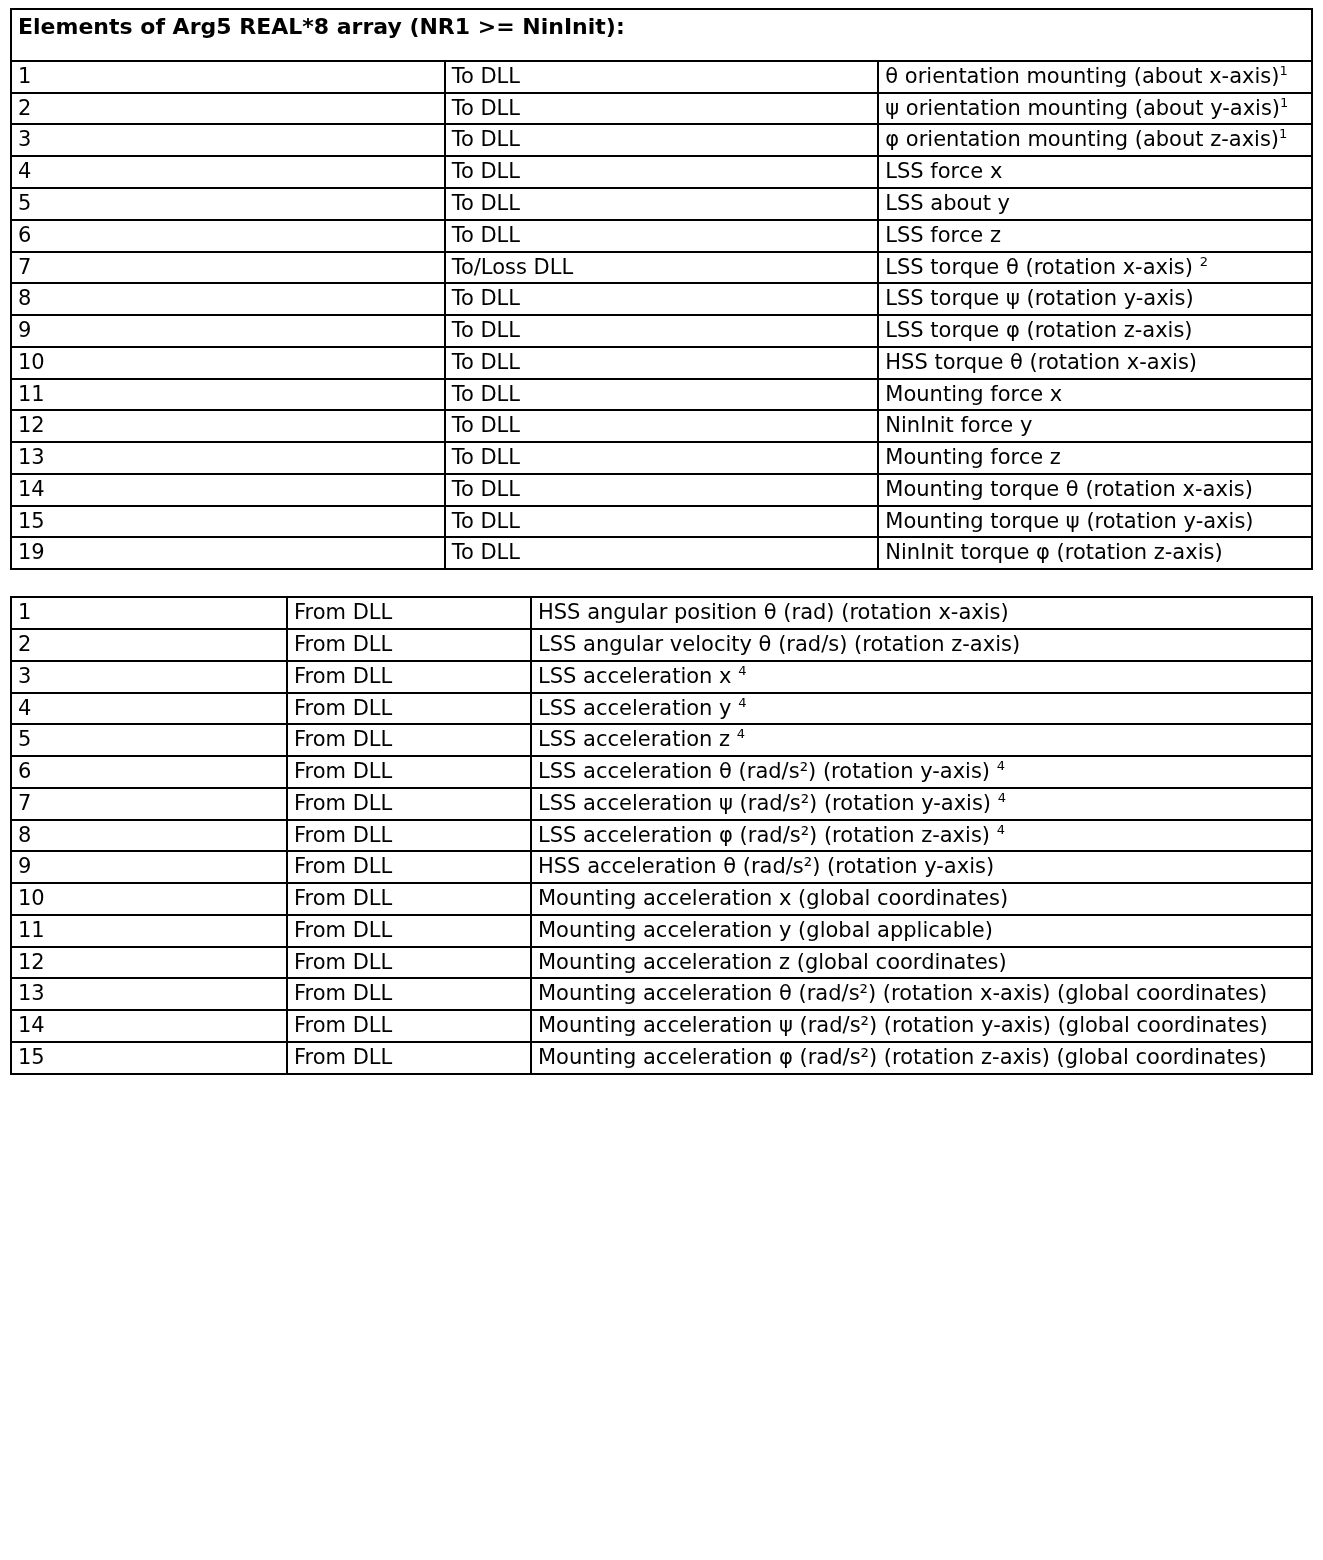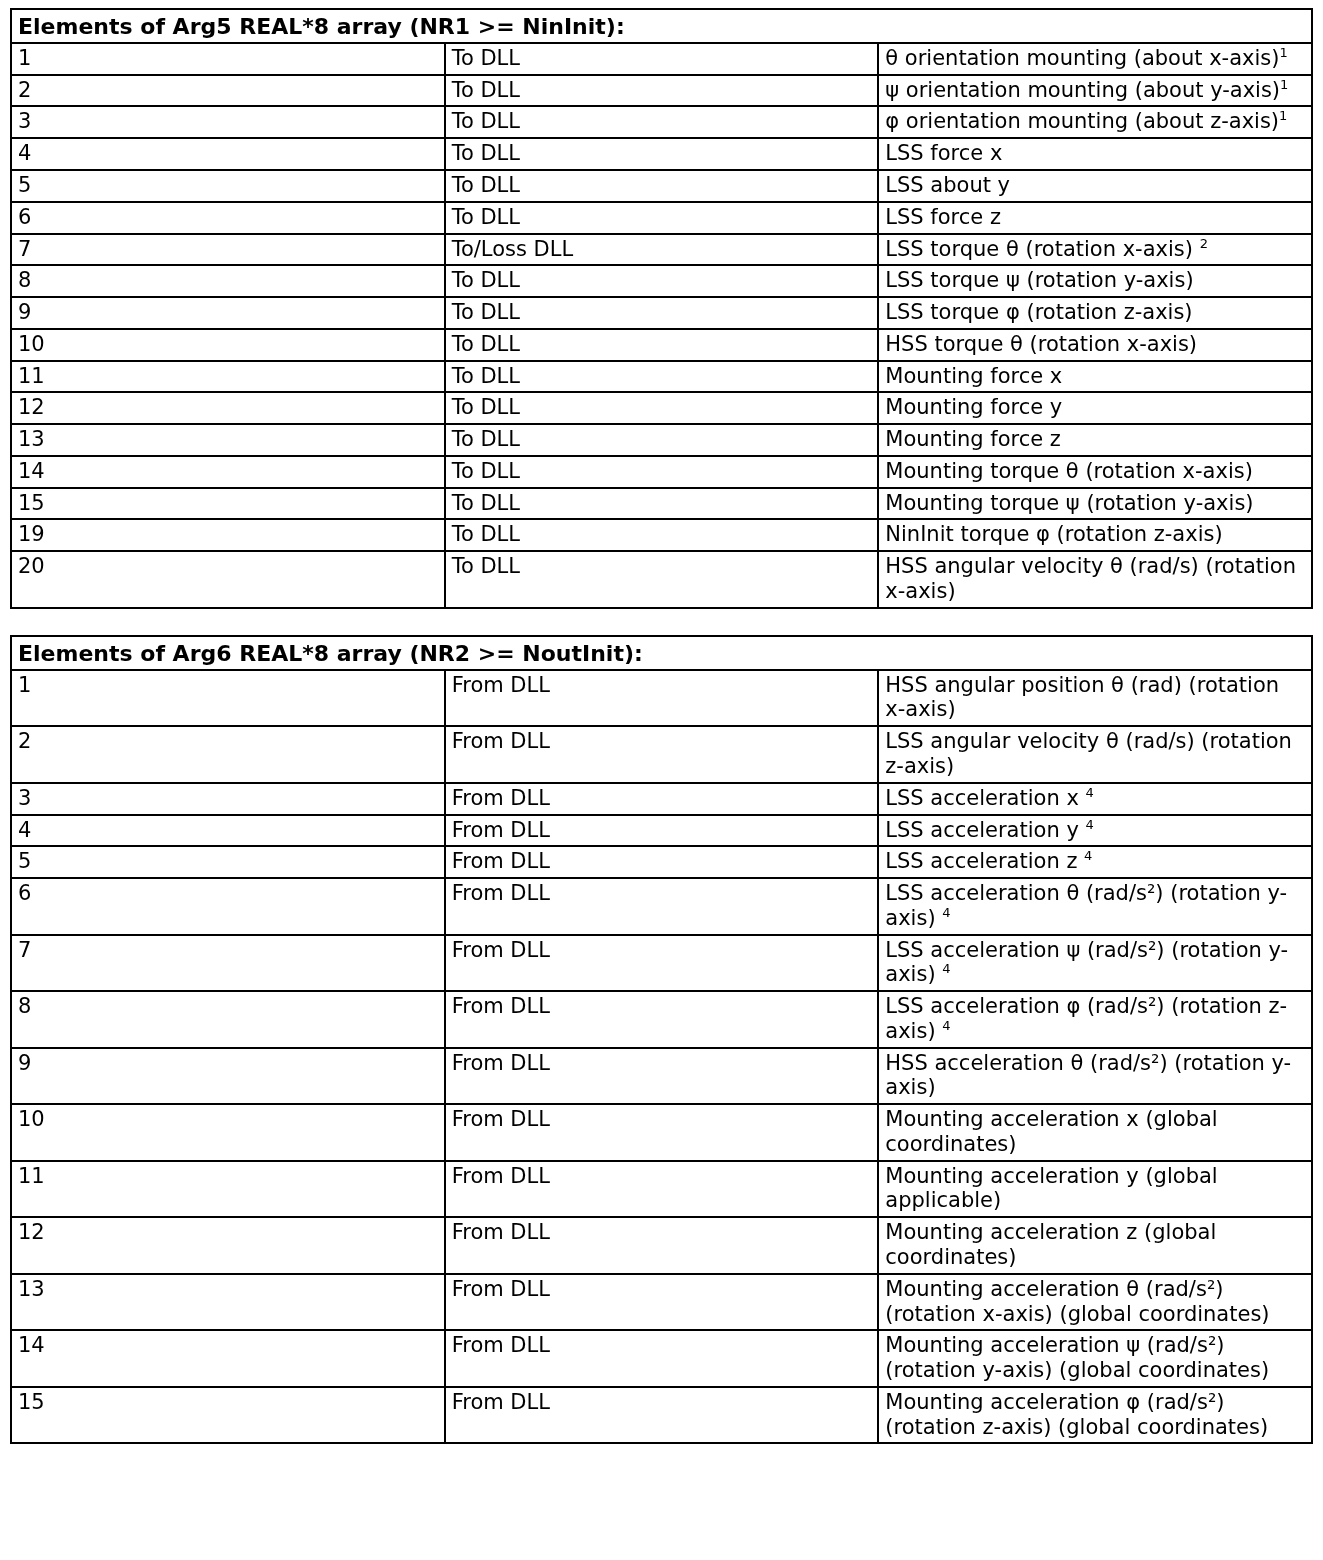--- a/index.html
+++ b/index.html
@@ -31,21 +31,21 @@
     font-family: "DejaVu Sans", sans-serif;
   }
   td.col-idx { width: 262px; }
   td.col-dir { width: 230px; }
   td.col-desc { width: auto; }
 
   tr.section-header td {
     font-weight: bold;
     font-size: 22px;
     padding-top: 4px;
-    padding-bottom: 2px;
+    padding-bottom: 20px;
   }
   .spacer-block {
     height: 26px;
   }
   .serif {
     font-family: "DejaVu Serif", serif;
     font-size: 20px;
   }
   sup {
     font-size: 0.62em;
@@ -114,55 +114,47 @@
             <td class="col-desc">HSS torque θ (rotation x-axis)</td>
           </tr>
           <tr>
             <td class="col-idx">11</td>
             <td class="col-dir">To DLL</td>
             <td class="col-desc">Mounting force x</td>
           </tr>
           <tr>
             <td class="col-idx">12</td>
             <td class="col-dir">To DLL</td>
-            <td class="col-desc">Mounting force y</td>
+            <td class="col-desc">NinInit force y</td>
           </tr>
           <tr>
             <td class="col-idx">13</td>
             <td class="col-dir">To DLL</td>
             <td class="col-desc">Mounting force z</td>
           </tr>
           <tr>
             <td class="col-idx">14</td>
             <td class="col-dir">To DLL</td>
             <td class="col-desc">Mounting torque θ (rotation x-axis)</td>
           </tr>
           <tr>
             <td class="col-idx">15</td>
             <td class="col-dir">To DLL</td>
             <td class="col-desc">Mounting torque ψ (rotation y-axis)</td>
           </tr>
           <tr>
             <td class="col-idx">19</td>
             <td class="col-dir">To DLL</td>
             <td class="col-desc">NinInit torque φ (rotation z-axis)</td>
-          </tr>
-          <tr>
-            <td class="col-idx">20</td>
-            <td class="col-dir">To DLL</td>
-            <td class="col-desc">HSS angular velocity θ (rad/s) (rotation x-axis)</td>
           </tr>
         </tbody>
       </table>
       <div class="spacer-block"></div>
       <table class="doc-table">
         <tbody>
-          <tr class="section-header">
-            <td colspan="3">Elements of Arg6 REAL*8 array (NR2 &gt;= NoutInit):</td>
-          </tr>
           <tr>
             <td class="col-idx">1</td>
             <td class="col-dir">From DLL</td>
             <td class="col-desc">HSS angular position θ (rad) (rotation x-axis)</td>
           </tr>
           <tr>
             <td class="col-idx">2</td>
             <td class="col-dir">From DLL</td>
             <td class="col-desc">LSS angular velocity θ (rad/s) (rotation z-axis)</td>
           </tr>

